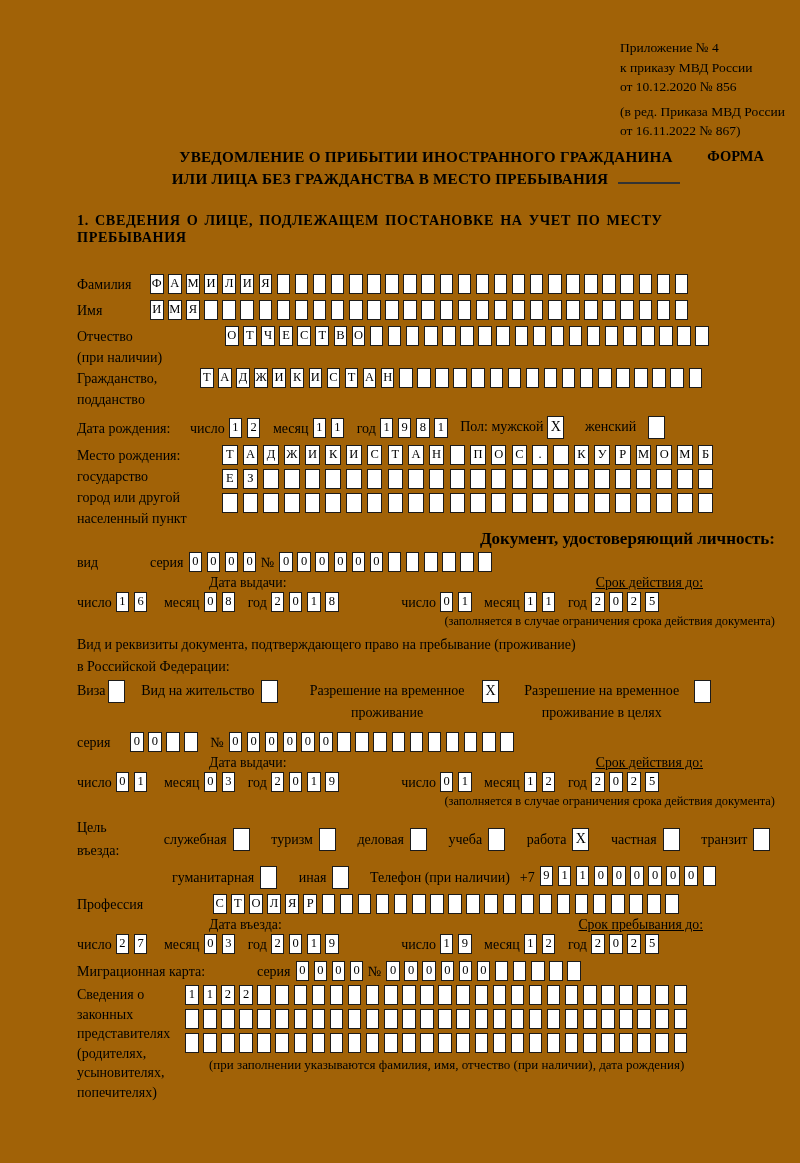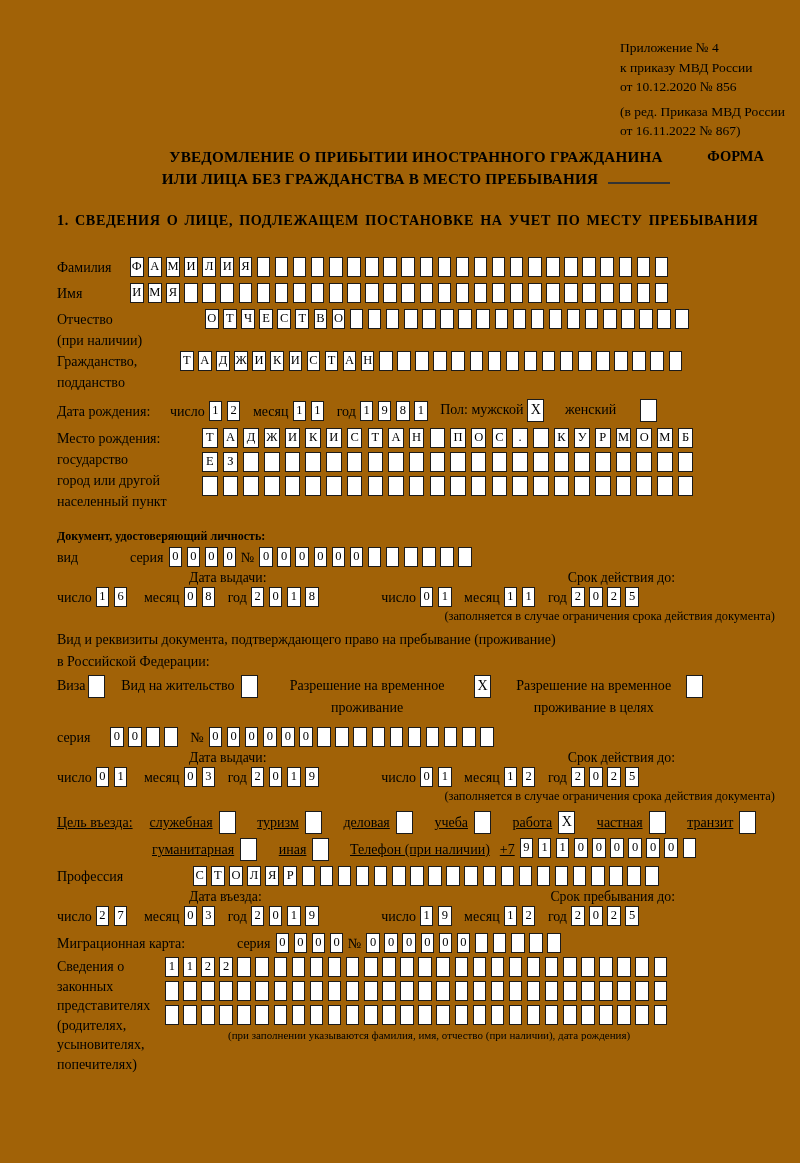--- a/index.html
+++ b/index.html
@@ -3,21 +3,21 @@
 <meta charset="utf-8">
 <style>
   * { margin:0; padding:0; box-sizing:border-box; }
   html,body { background:#fff; }
   body {
     width:800px; height:1163px;
     font-family:"Liberation Serif","DejaVu Serif",serif;
     color:#000;
   }
   .page { position:relative; width:800px; height:1163px; overflow:hidden; background:#a16207; }
-  .content { padding:146px 25px 0 57px; }
+  .content { padding:146px 25px 0 77px; }
 
   
   .appendix { position:absolute; left:620px; top:38px; font-size:13.5px; line-height:1.45; white-space:nowrap; }
   .appendix .edition { margin-top:5px; }
   .forma { position:absolute; right:36px; top:148px; font-weight:bold; font-size:14.5px; }
 
   .title { text-align:center; font-weight:bold; font-size:15.2px; line-height:22px; letter-spacing:.2px; }
   .blank { display:inline-block; width:62px; border-bottom:2px solid #333; height:14px; margin-left:10px; }
 
   .sec1 { margin-top:22px; font-weight:bold; font-size:14.2px; letter-spacing:.6px; word-spacing:2px; }
@@ -28,50 +28,50 @@
   .cell {
     display:inline-block; width:13.5px; height:20px; border:1.6px solid #1b1b1b;
     margin-right:4.6px; text-align:center; font-size:12.5px; line-height:17.5px;
     vertical-align:top; overflow:hidden; background:#fff;
   }
   .w .cell { width:15.5px; margin-right:5.2px; }
   .big .cell, .cellbig .cell { width:17px; height:23px; font-size:14px; line-height:20px; }
 
   .stackrows .boxrow { display:block; margin-bottom:4px; }
 
-  .doc-heading { margin-top:17px; text-align:left; font-weight:bold; font-size:12px; }
+  .doc-heading { margin-top:0; text-align:right; font-weight:bold; font-size:17px; }
 
   .inline { display:flex; align-items:flex-end; font-size:14px; line-height:21px; }
   .inline .lbl { margin-right:5px; }
-  .gap8 { margin-left:8px; } .gap12 { margin-left:12px; } .gap16 { margin-left:16px;gap:12px; }
+  .gap8 { margin-left:8px; } .gap12 { margin-left:12px; } .gap16 { margin-left:16px; }
 
   .datelabels { display:flex; font-size:13.8px; margin-top:2px;align-items:center; }
   .datelabels .dl1 { margin-left:132px; }
-  .datelabels .dl2 { margin-left:auto; margin-right:100px; }
+  .datelabels .dl2 { margin-left:auto; margin-right:72px;text-decoration:underline; }
   .daterow { display:flex; align-items:flex-start; font-size:14px; line-height:21px; margin-top:1px; }
   .dg { display:inline-flex; align-items:flex-start; }
   .dg .lbl { margin-right:4px; }
   .rightgroup { margin-left:58px; }
   .note { font-size:12.4px; text-align:right; margin-top:1px; }
 
   .intro { margin-top:5px; font-size:14px; line-height:22px; }
 
   .permits { display:flex; align-items:flex-start; margin-top:2px; font-size:14px; line-height:21px; }
   .pair { display:inline-flex; align-items:flex-start; }
   .pair .boxrow { margin-left:6px; }
   .c2 { text-align:center; line-height:22px; }
 
-  .goalrow { display:flex; align-items:flex-start; flex-wrap:nowrap; font-size:14px; line-height:23px; margin-top:7px;text-decoration:underline; }
+  .goalrow { display:flex; align-items:center; flex-wrap:nowrap; font-size:14px; line-height:23px; margin-top:7px; }
   .goalrow .pair { margin-left:17px; }
   .goal2 { margin-left:95px; margin-top:4px; }
   .phone-label { margin-left:16px; }
   .phone-prefix { margin-left:10px; margin-right:5px; }
 
   .mt3{margin-top:3px;} .mt5{margin-top:5px;} .mt6{margin-top:6px;} .mt8{margin-top:8px;} .mt28{margin-top:28px;}
-  .reps-note { font-size:11px; margin-left:63px; margin-top:4px;font-family:Liberation Serif, serif; }
+  .reps-note { font-size:13px; margin-left:24px; margin-top:4px;font-family:Liberation Serif, serif; }
 </style>
 </head>
 <body>
 
 <div class="page">
 
   <div class="appendix">
     <div>Приложение № 4</div>
     <div>к приказу МВД России</div>
     <div>от 10.12.2020 № 856</div>

